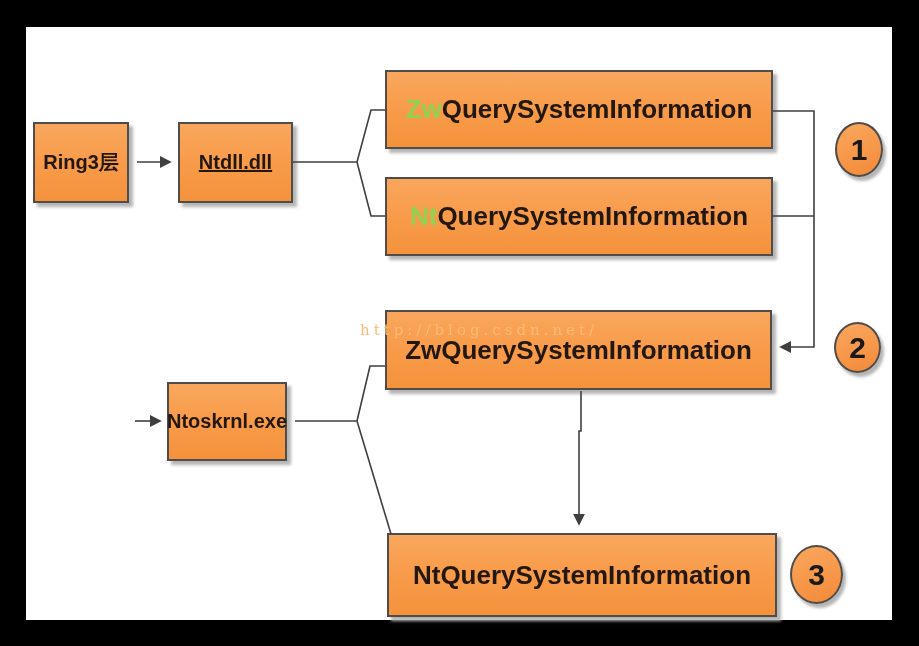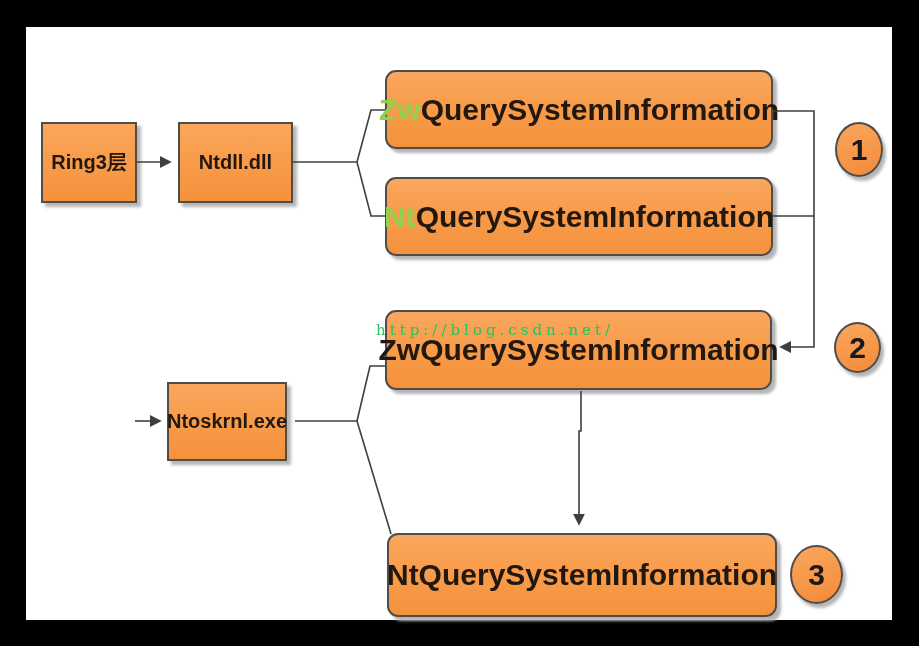--- a/index.html
+++ b/index.html
@@ -17,33 +17,33 @@
   }
   .obox{
     position:absolute;box-sizing:border-box;
     border:2px solid #4f4c49;
     background:linear-gradient(180deg,#f9a75e 0%,#f89c4b 45%,#f5923c 100%);
     box-shadow:4px 4px 3px #b5b5b5;
     display:flex;align-items:center;justify-content:center;
     color:#22180f;text-align:center;
   }
   .small-label{font-size:20px;font-weight:600;}
-  .big-label{font-size:30px;font-weight:600;letter-spacing:0px;white-space:nowrap;border-radius:11px;}
+  .big-label{font-size:26px;font-weight:600;letter-spacing:0px;white-space:nowrap;}
   .green{color:#92d050;}
   .badge{
     position:absolute;box-sizing:border-box;border:2px solid #4f4c49;border-radius:50%;
     background:linear-gradient(160deg,#f9a75e 0%,#f69344 70%,#f08a38 100%);
     box-shadow:3px 4px 3px #b5b5b5;
     display:flex;align-items:center;justify-content:center;
     font-size:30px;font-weight:600;color:#191919;
   }
   .watermark{
     position:absolute;left:360px;top:321px;z-index:6;
     font-family:"DejaVu Serif","Liberation Serif",serif;
-    font-size:15px;color:#22c55e;letter-spacing:4px;white-space:nowrap;margin-left:16px;
+    font-size:15px;color:#fdba74;letter-spacing:4px;white-space:nowrap;
   }
   svg.wires{position:absolute;left:0;top:0;z-index:4;pointer-events:none;}
 </style>
 </head>
 <body>
 
 <div id="stage">
   <div id="panel"></div>
 
   <svg class="wires" width="919" height="646" viewBox="0 0 919 646">
@@ -67,24 +67,24 @@
 
       <path d="M295,421 H357"></path>
       <path d="M357,421 L370,366 H385"></path>
       <path d="M357,421 L391,534"></path>
 
       <path d="M581,391 L581,431 L579,431 L579,524" marker-end="url(#arr)"></path>
     </g>
   </svg>
 
 
-  <div class="obox small-label" style="left:41px;top:122px;width:96px;height:81px;">
+  <div class="obox small-label" style="left:33px;top:122px;width:96px;height:81px;">
     <span>Ring3层</span>
   </div>
-  <div class="obox small-label" style="left:178px;top:122px;width:115px;height:81px;">
+  <div class="obox small-label" style="left:178px;top:122px;width:115px;height:81px;text-decoration:underline;">
     <span>Ntdll.dll</span>
   </div>
   <div class="obox big-label" style="left:385px;top:70px;width:388px;height:79px;">
     <span><span class="green">Zw</span><span>QuerySystemInformation</span></span>
   </div>
   <div class="obox big-label" style="left:385px;top:177px;width:388px;height:79px;">
     <span><span class="green">Nt</span><span>QuerySystemInformation</span></span>
   </div>
 
   <div class="obox big-label" style="left:385px;top:310px;width:387px;height:80px;">

